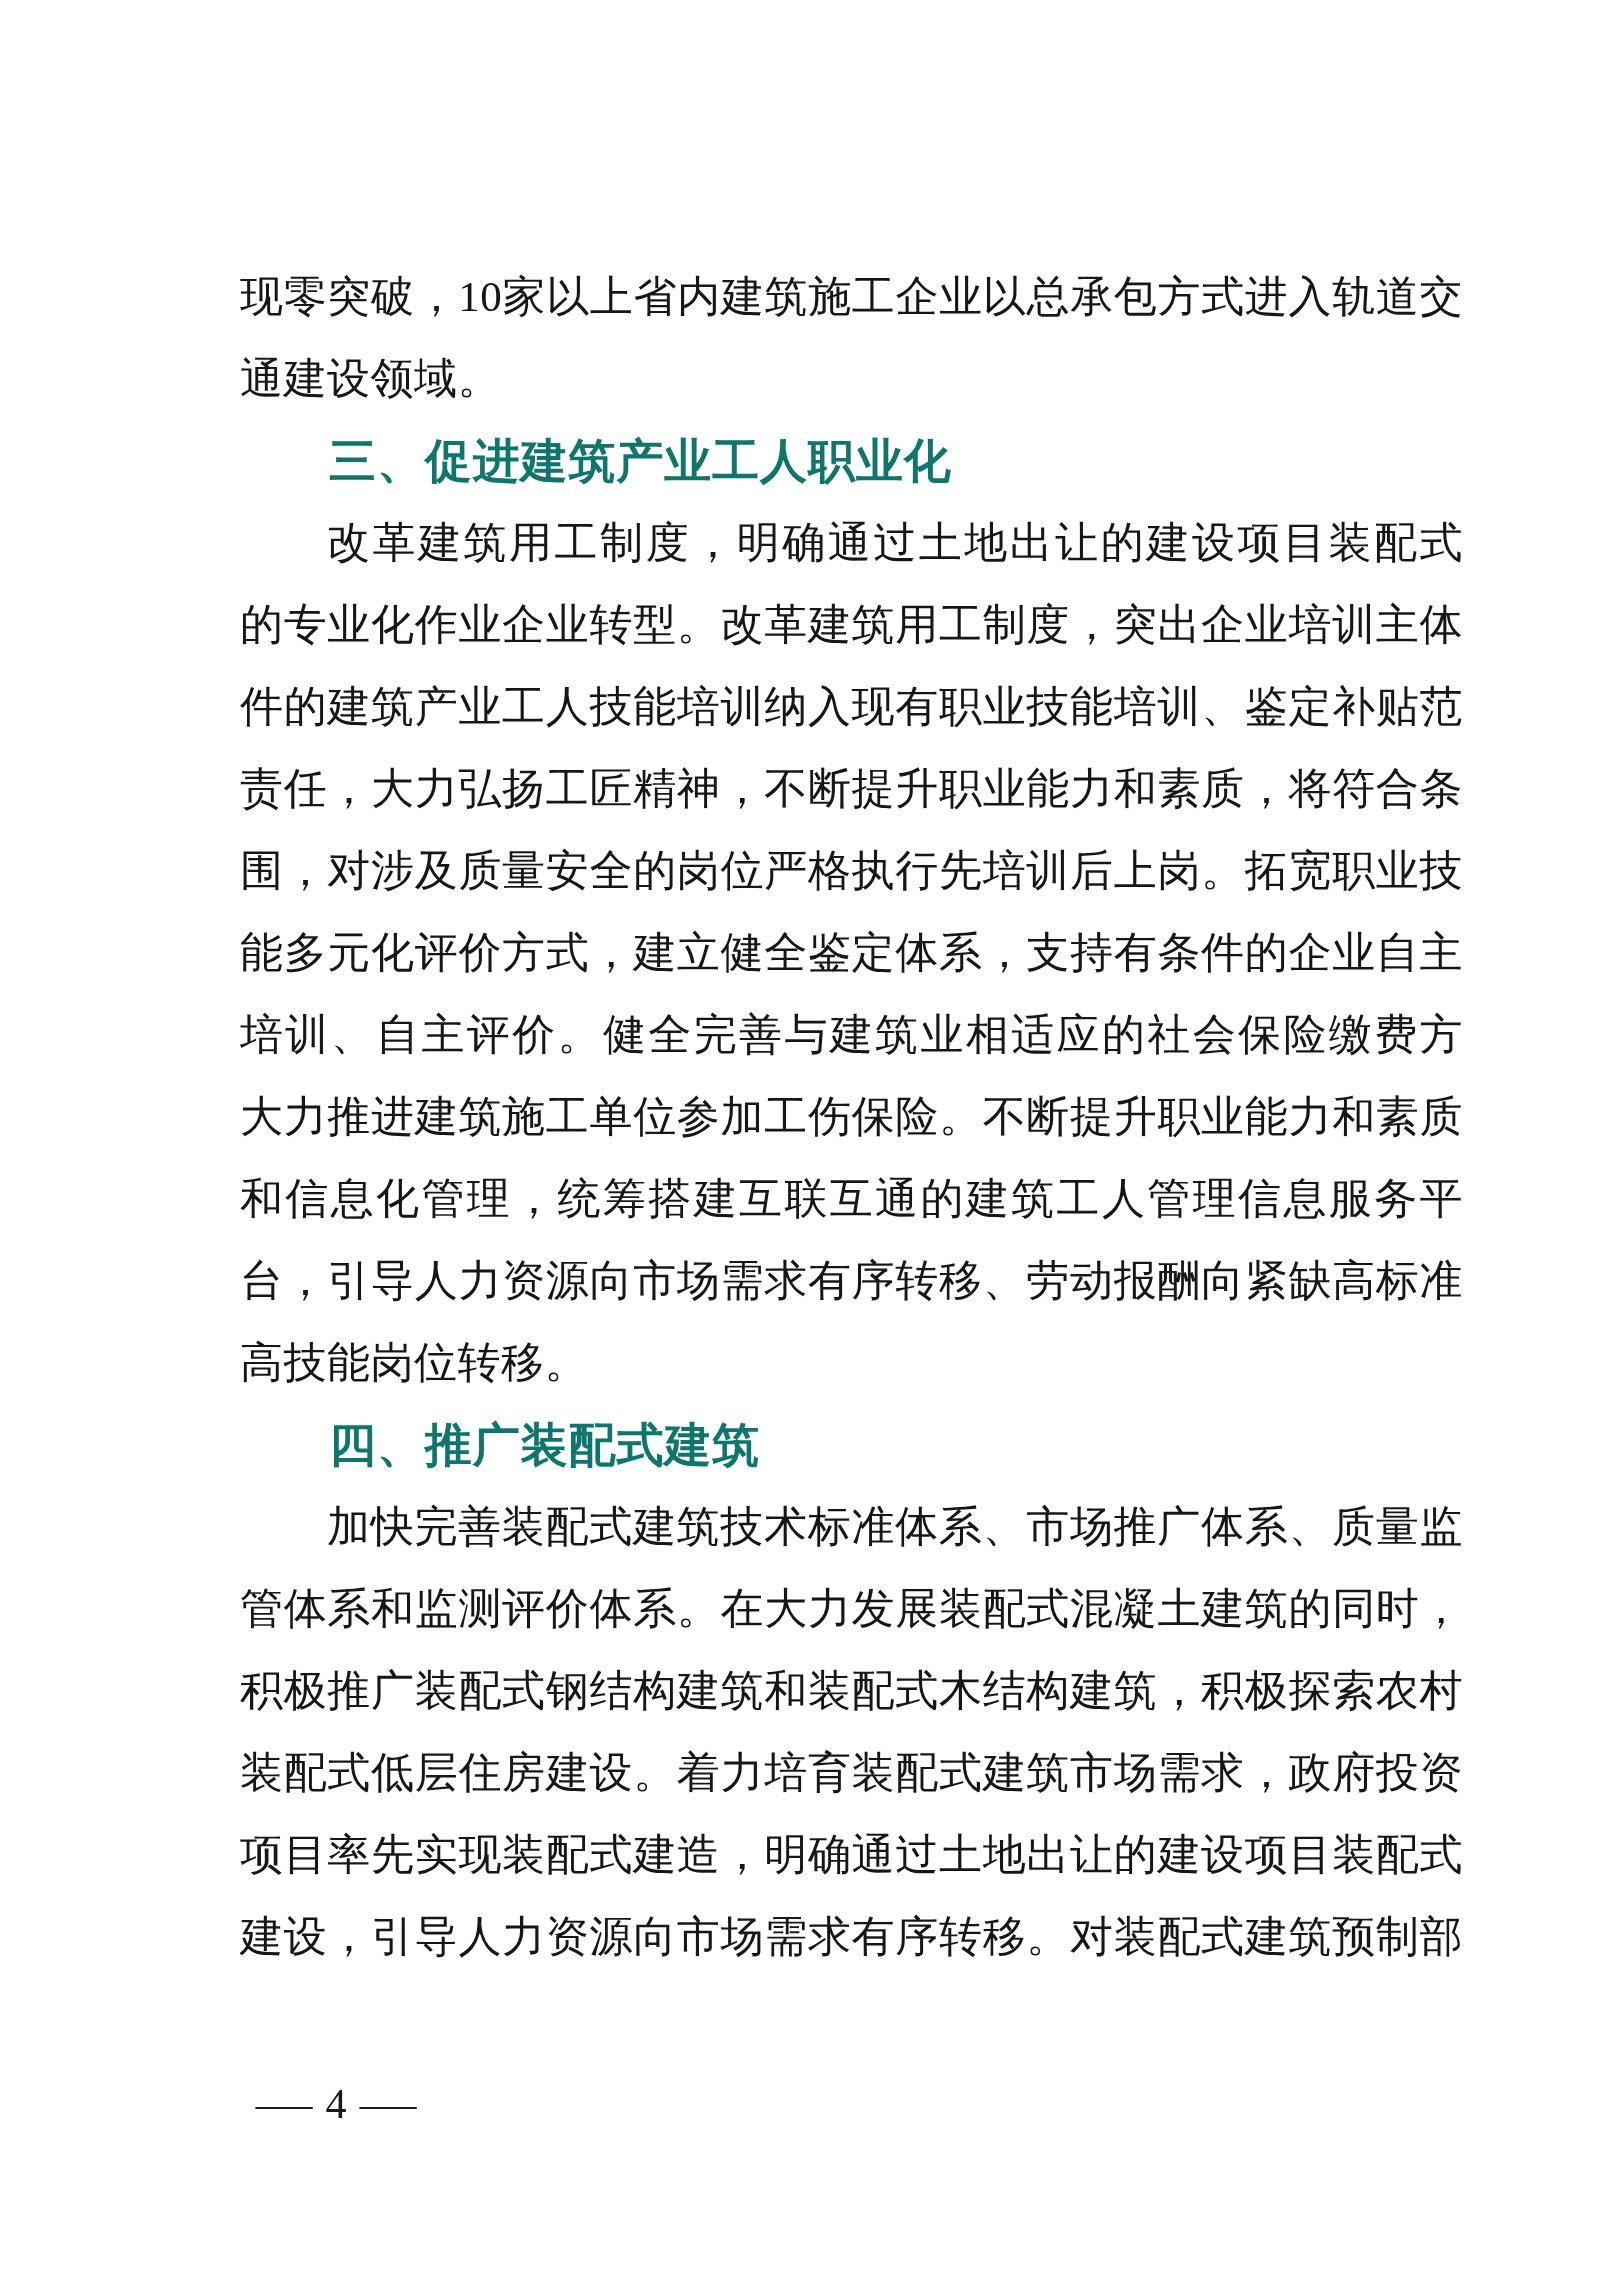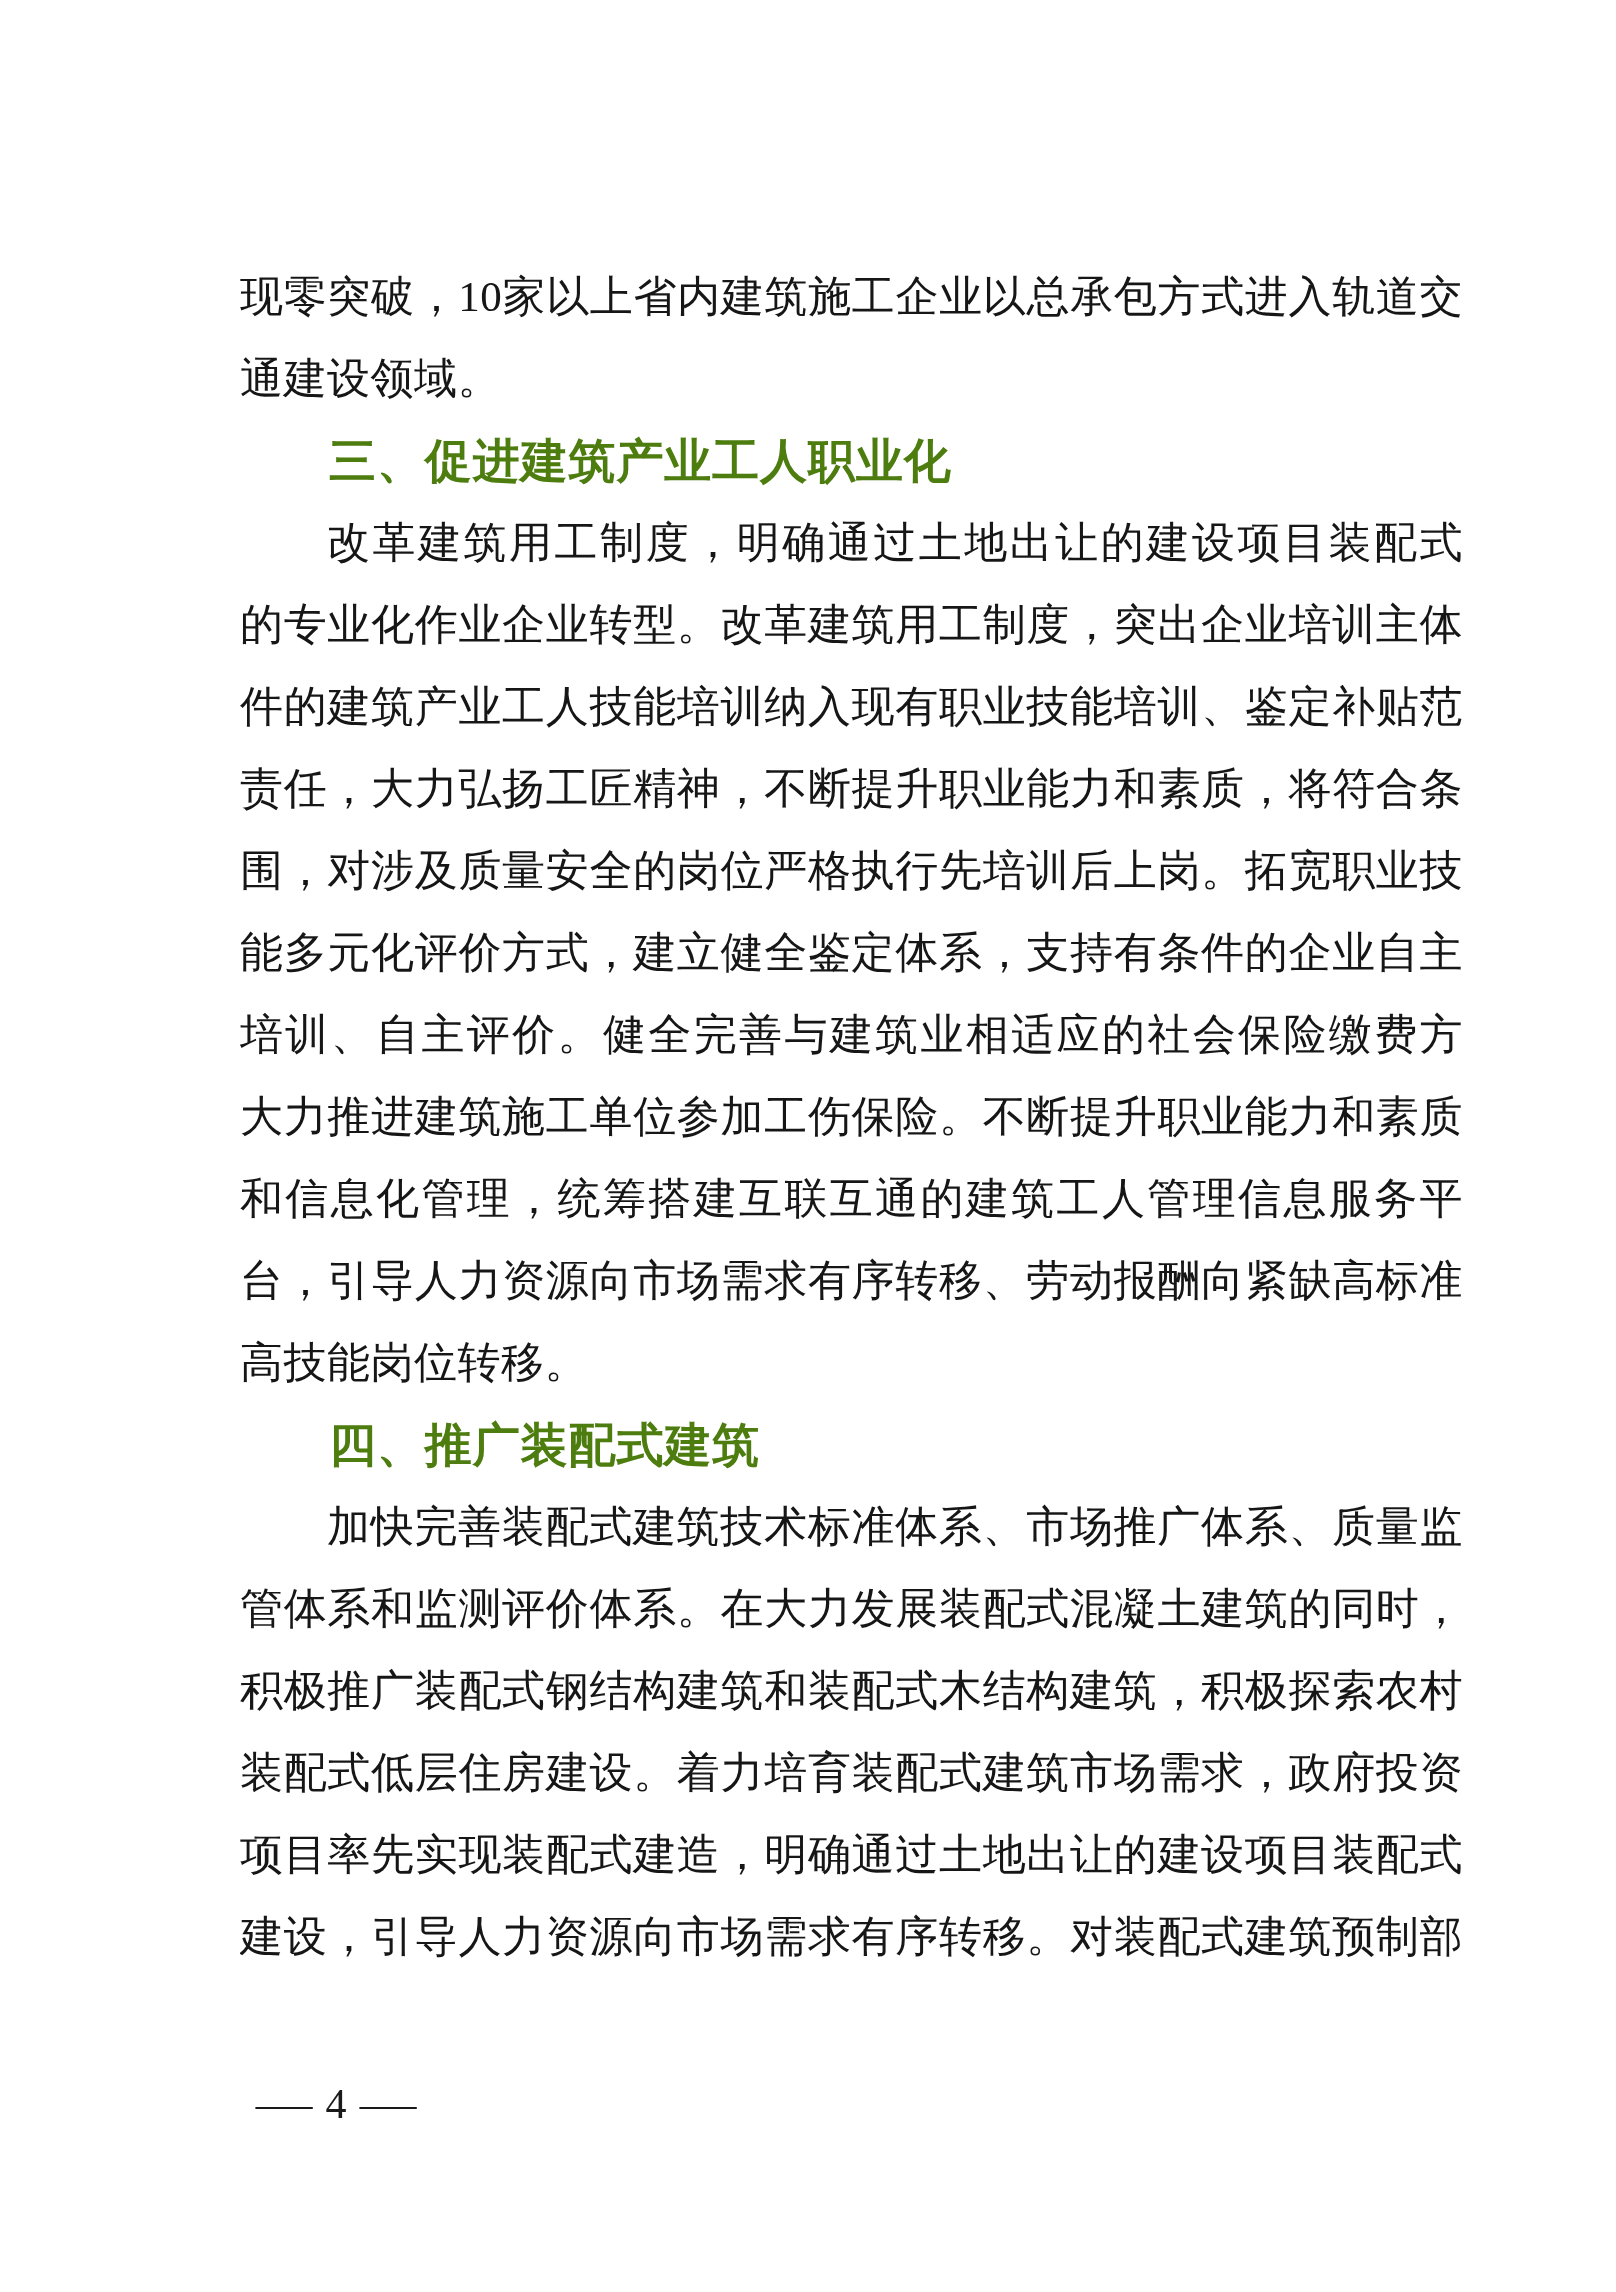--- a/index.html
+++ b/index.html
@@ -36,21 +36,21 @@
     text-align: center;
     text-align-last: left;
   }
   .row.indent {
     text-indent: 87px;
   }
   .row.heading {
     font-family: "Liberation Sans", "DejaVu Sans", sans-serif;
     font-weight: 700;
     font-size: 47px;
-    color: #4d7c0f;
+    color: #0f766e;
     text-align: left;
     text-align-last: left;
     text-indent: 89px;
     letter-spacing: 0.9px;
   }
   .footer {
     position: absolute;
     left: 263px;
     top: 2076px;
     font-size: 42px;

